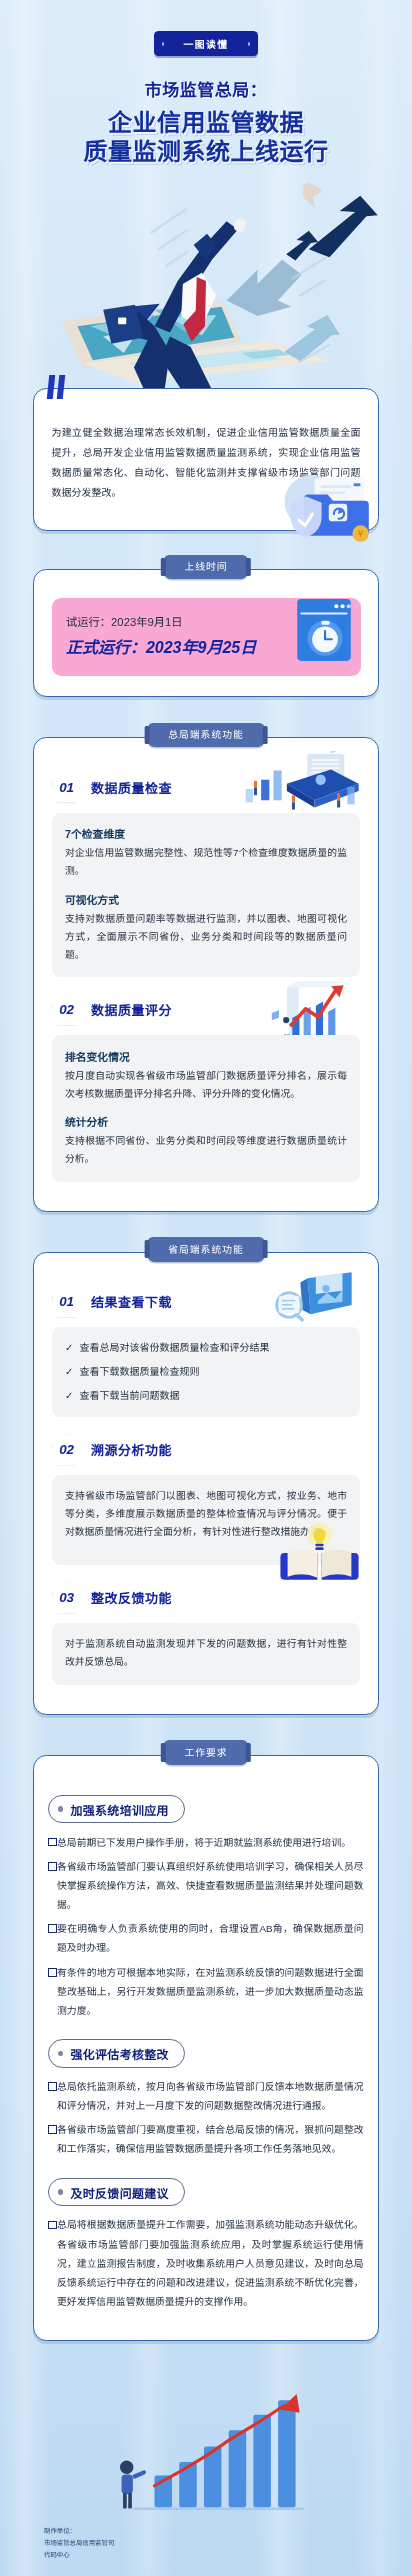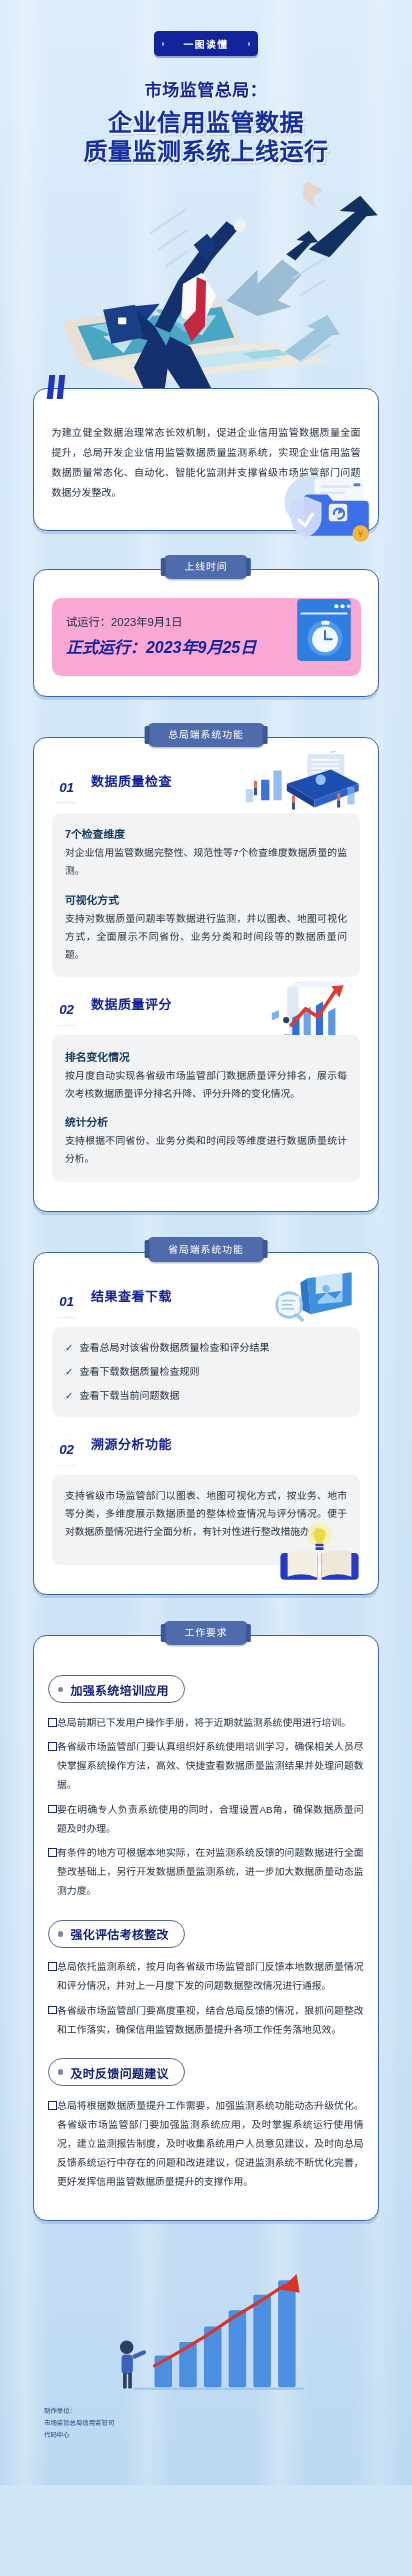--- a/index.html
+++ b/index.html
@@ -113,21 +113,21 @@
     position:relative;min-height:49px;
   }
   .launch-line{font-size:11.3px;line-height:1.85;color:#1d2b3e;}
   .launch-line.strong{font-weight:bold;color:#13239b;font-size:16px;font-style:italic;}
   .clock-art{position:absolute;right:5.2px;top:-2.1px;width:62px;height:68px;}
 
   
   .section{margin-top:40px;}
   .section .card-body{padding:30px 15.5px 15.5px;}
   .feature{margin-bottom:3.1px;position:relative;}
-  .feature-head{display:flex;align-items:flex-start;gap:9.3px;padding:3.1px 0 2.1px 2.1px;}
+  .feature-head{display:flex;align-items:center;gap:9.3px;padding:3.1px 0 2.1px 2.1px;}
   .badge{
     width:28px;height:30px;flex:0 0 28px;
     background:#fff;
     border:1px solid #e7edf6;
     clip-path:polygon(50% 0%,100% 36%,81% 100%,19% 100%,0% 36%);
     display:flex;align-items:center;justify-content:center;
     font-size:13.4px;font-weight:bold;color:#13239b;font-style:italic;
     box-shadow:0 1px 2.6px rgba(60,100,160,.2);
   }
   .feature-title{font-size:13px;font-weight:bold;color:#13239b;letter-spacing:0.5px;}
@@ -425,20 +425,29 @@
             <path d="M28 70 q30 -10 58 2 v48 q-28 -12 -58 -2z" fill="#f4efe2"></path>
             <path d="M152 70 q-30 -10 -58 2 v48 q28 -12 58 -2z" fill="#efe8d8"></path>
             <circle cx="90" cy="36" r="24" fill="#f6f0b6" opacity=".85"></circle>
             <path d="M78 36 a12 12 0 0 1 24 0 c0 8 -5 10 -6 16 h-12 c-1 -6 -6 -8 -6 -16z" fill="#f2d83b"></path>
             <rect x="82" y="54" width="16" height="5" rx="2" fill="#2638c8"></rect>
             <rect x="82" y="61" width="16" height="5" rx="2" fill="#2638c8"></rect>
           </svg>
         </div>
       </div>
 
+      <div class="feature">
+        <div class="feature-head">
+          <div class="badge">03</div>
+          <div class="feature-title">整改反馈功能</div>
+        </div>
+        <div class="feature-box">
+          <div class="sub-body">对于监测系统自动监测发现并下发的问题数据，进行有针对性整改并反馈总局。</div>
+        </div>
+      </div>
 
     </div>
   </div>
 
   <div class="card req">
     <div class="tab">工作要求</div>
     <div class="card-body">
 
       <div>
         <div class="pill">

